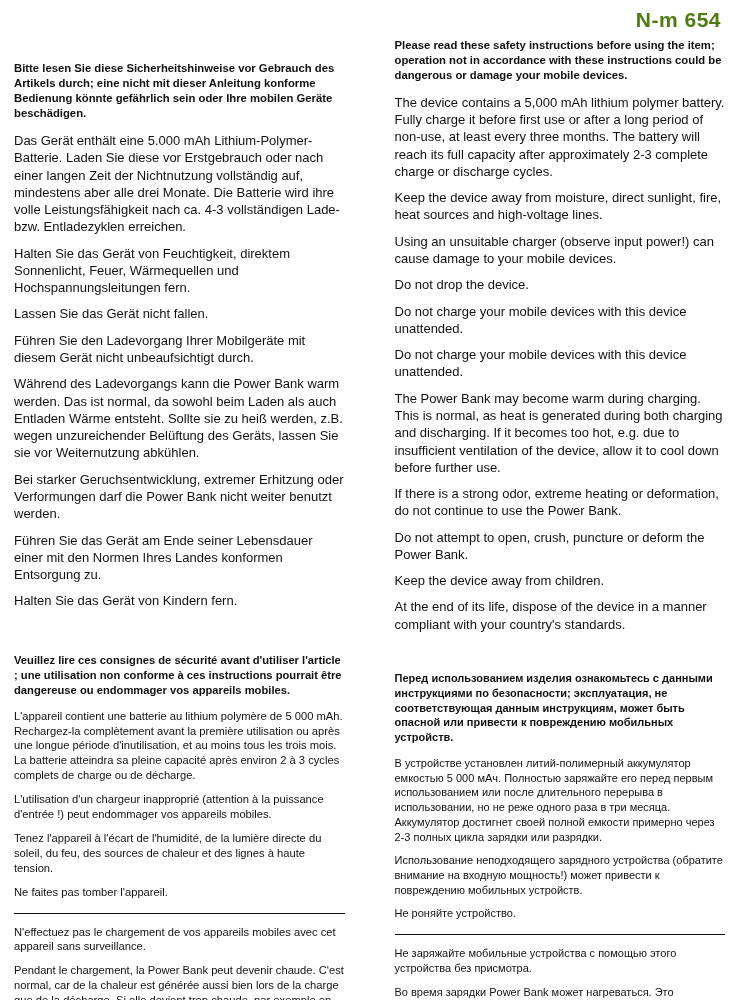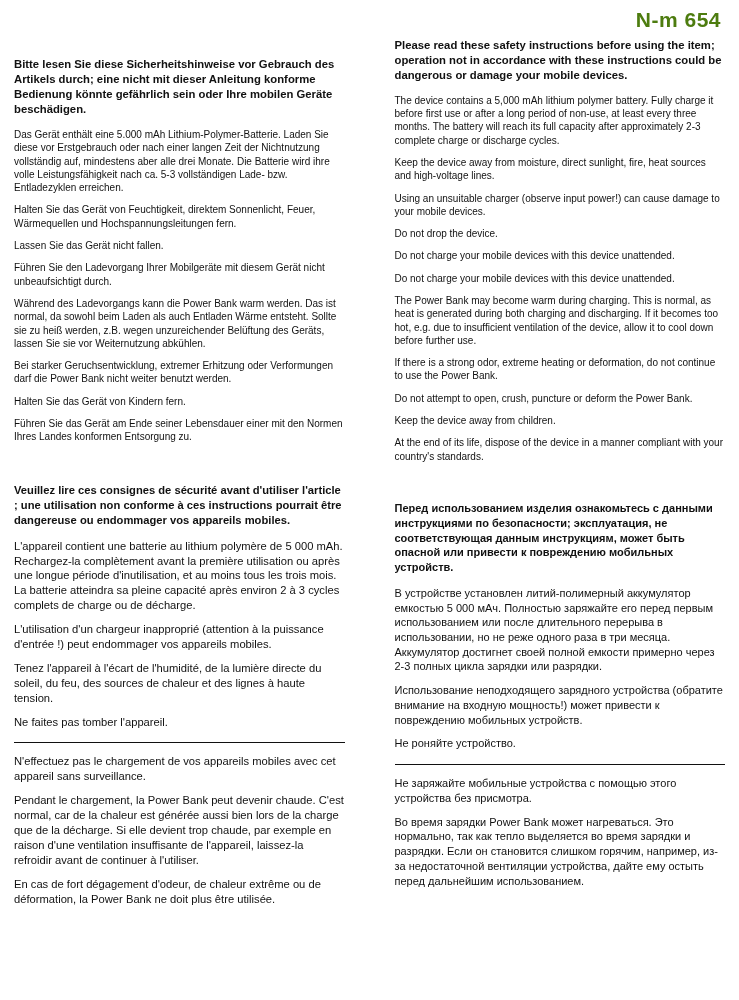--- a/index.html
+++ b/index.html
@@ -48,21 +48,21 @@
     margin-bottom: 14px;
   }
   .lead {
     font-weight: bold;
     font-size: 11.3px;
     line-height: 1.32;
     margin-bottom: 11px;
   }
   p.para {
     margin: 0 0 9px 0;
-    font-size: 10px;
+    font-size: 13px;
     line-height: 1.33;
   }
   p.para:last-child {
     margin-bottom: 0;
   }
   .rule {
     border: 0;
     border-top: 1px solid #111;
     margin: 13px 0 11px 0;
   }
@@ -83,28 +83,28 @@
 
 <div class="page">
 
   <div class="model-header">N-m 654</div>
 
   <div class="columns">
 
     <div class="col col-left">
       <div class="block">
         <div class="lead">Bitte lesen Sie diese Sicherheitshinweise vor Gebrauch des Artikels durch; eine nicht mit dieser Anleitung konforme Bedienung könnte gefährlich sein oder Ihre mobilen Geräte beschädigen.</div>
-        <p class="para">Das Gerät enthält eine 5.000 mAh Lithium-Polymer-Batterie. Laden Sie diese vor Erstgebrauch oder nach einer langen Zeit der Nichtnutzung vollständig auf, mindestens aber alle drei Monate. Die Batterie wird ihre volle Leistungsfähigkeit nach ca. 5-3 vollständigen Lade- bzw. Entladezyklen erreichen.</p>
+        <p class="para">Das Gerät enthält eine 5.000 mAh Lithium-Polymer-Batterie. Laden Sie diese vor Erstgebrauch oder nach einer langen Zeit der Nichtnutzung vollständig auf, mindestens aber alle drei Monate. Die Batterie wird ihre volle Leistungsfähigkeit nach ca. 4-3 vollständigen Lade- bzw. Entladezyklen erreichen.</p>
         <p class="para">Halten Sie das Gerät von Feuchtigkeit, direktem Sonnenlicht, Feuer, Wärmequellen und Hochspannungsleitungen fern.</p>
         <p class="para">Lassen Sie das Gerät nicht fallen.</p>
         <p class="para">Führen Sie den Ladevorgang Ihrer Mobilgeräte mit diesem Gerät nicht unbeaufsichtigt durch.</p>
         <p class="para">Während des Ladevorgangs kann die Power Bank warm werden. Das ist normal, da sowohl beim Laden als auch Entladen Wärme entsteht. Sollte sie zu heiß werden, z.B. wegen unzureichender Belüftung des Geräts, lassen Sie sie vor Weiternutzung abkühlen.</p>
         <p class="para">Bei starker Geruchsentwicklung, extremer Erhitzung oder Verformungen darf die Power Bank nicht weiter benutzt werden.</p>
+        <p class="para">Führen Sie das Gerät am Ende seiner Lebensdauer einer mit den Normen Ihres Landes konformen Entsorgung zu.</p>
         <p class="para">Halten Sie das Gerät von Kindern fern.</p>
-        <p class="para">Führen Sie das Gerät am Ende seiner Lebensdauer einer mit den Normen Ihres Landes konformen Entsorgung zu.</p>
       </div>
     </div>
 
     <div class="col col-right">
       <div class="block">
         <div class="lead">Please read these safety instructions before using the item; operation not in accordance with these instructions could be dangerous or damage your mobile devices.</div>
         <p class="para">The device contains a 5,000 mAh lithium polymer battery. Fully charge it before first use or after a long period of non-use, at least every three months. The battery will reach its full capacity after approximately 2-3 complete charge or discharge cycles.</p>
         <p class="para">Keep the device away from moisture, direct sunlight, fire, heat sources and high-voltage lines.</p>
         <p class="para">Using an unsuitable charger (observe input power!) can cause damage to your mobile devices.</p>
         <p class="para">Do not drop the device.</p>

